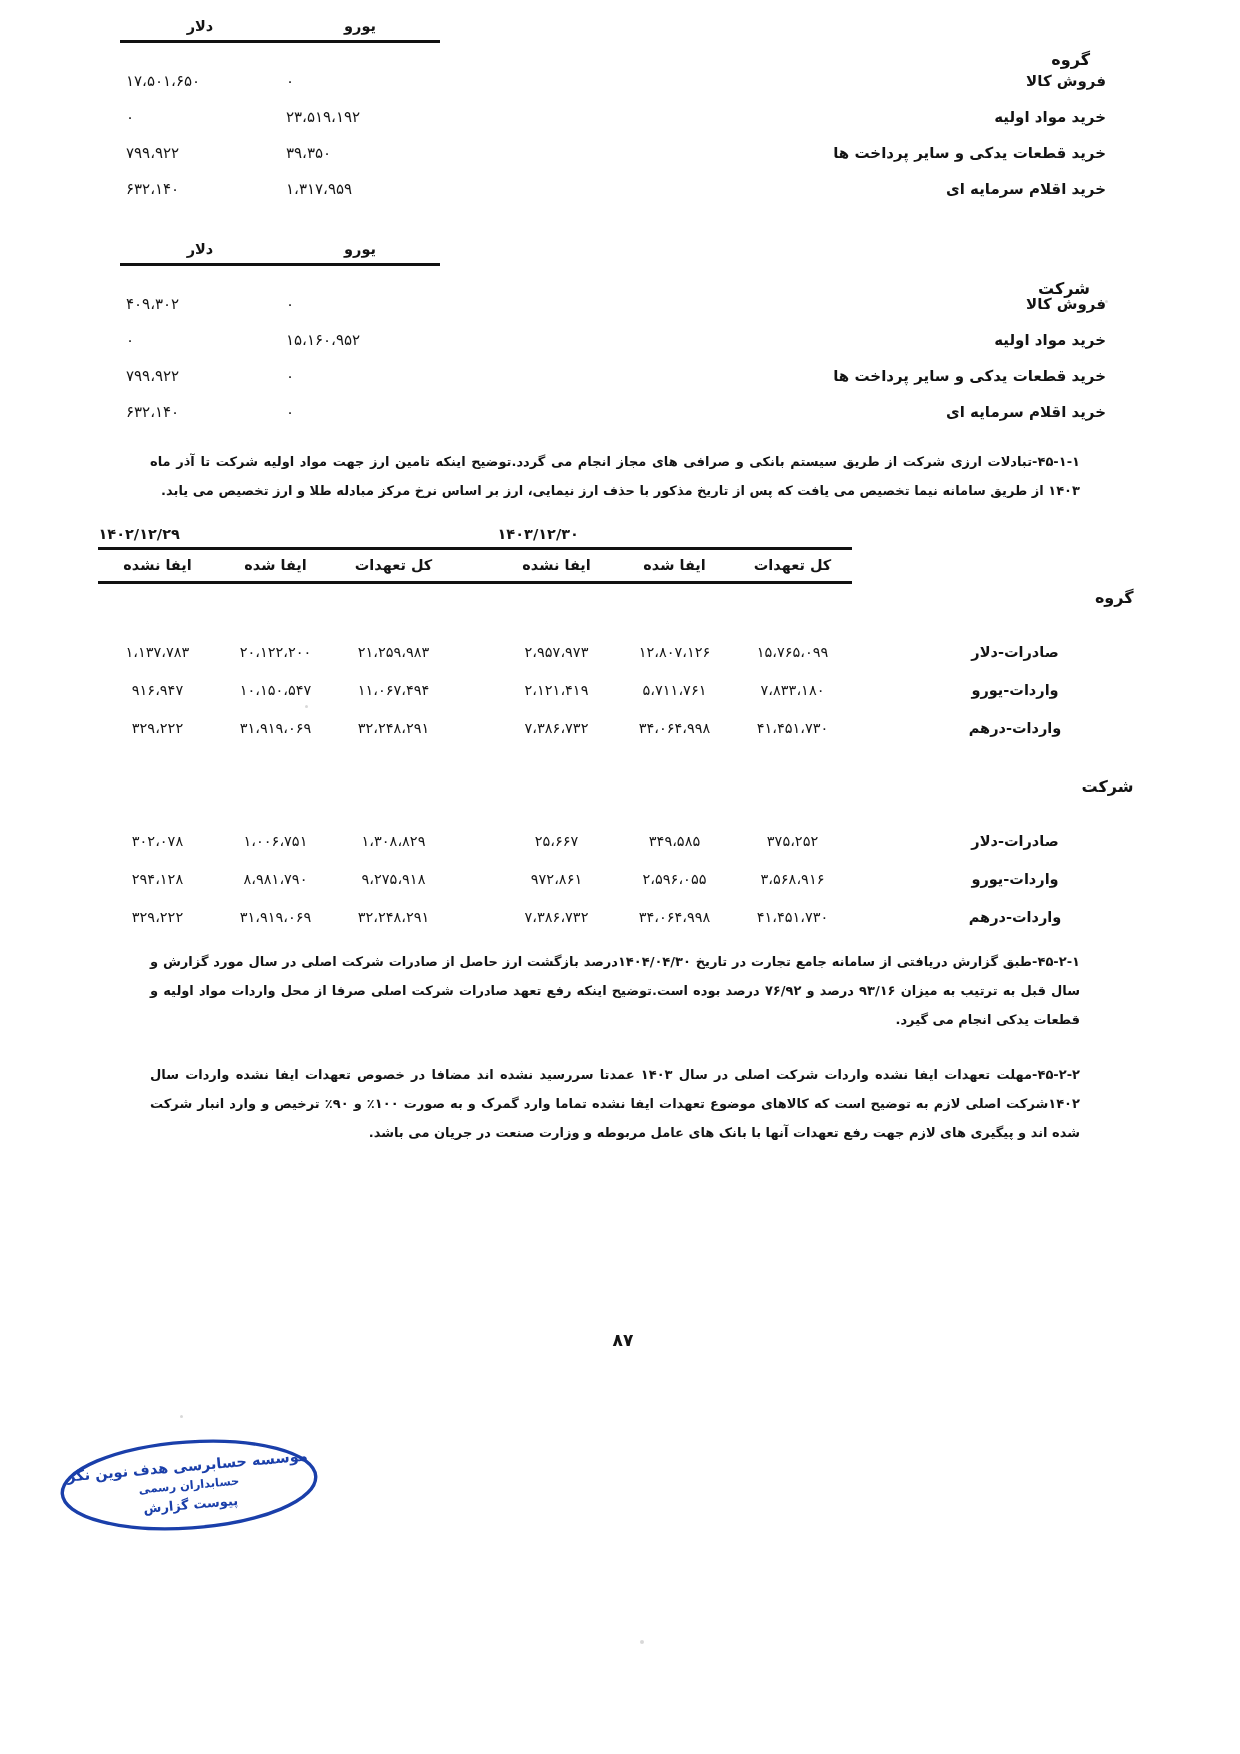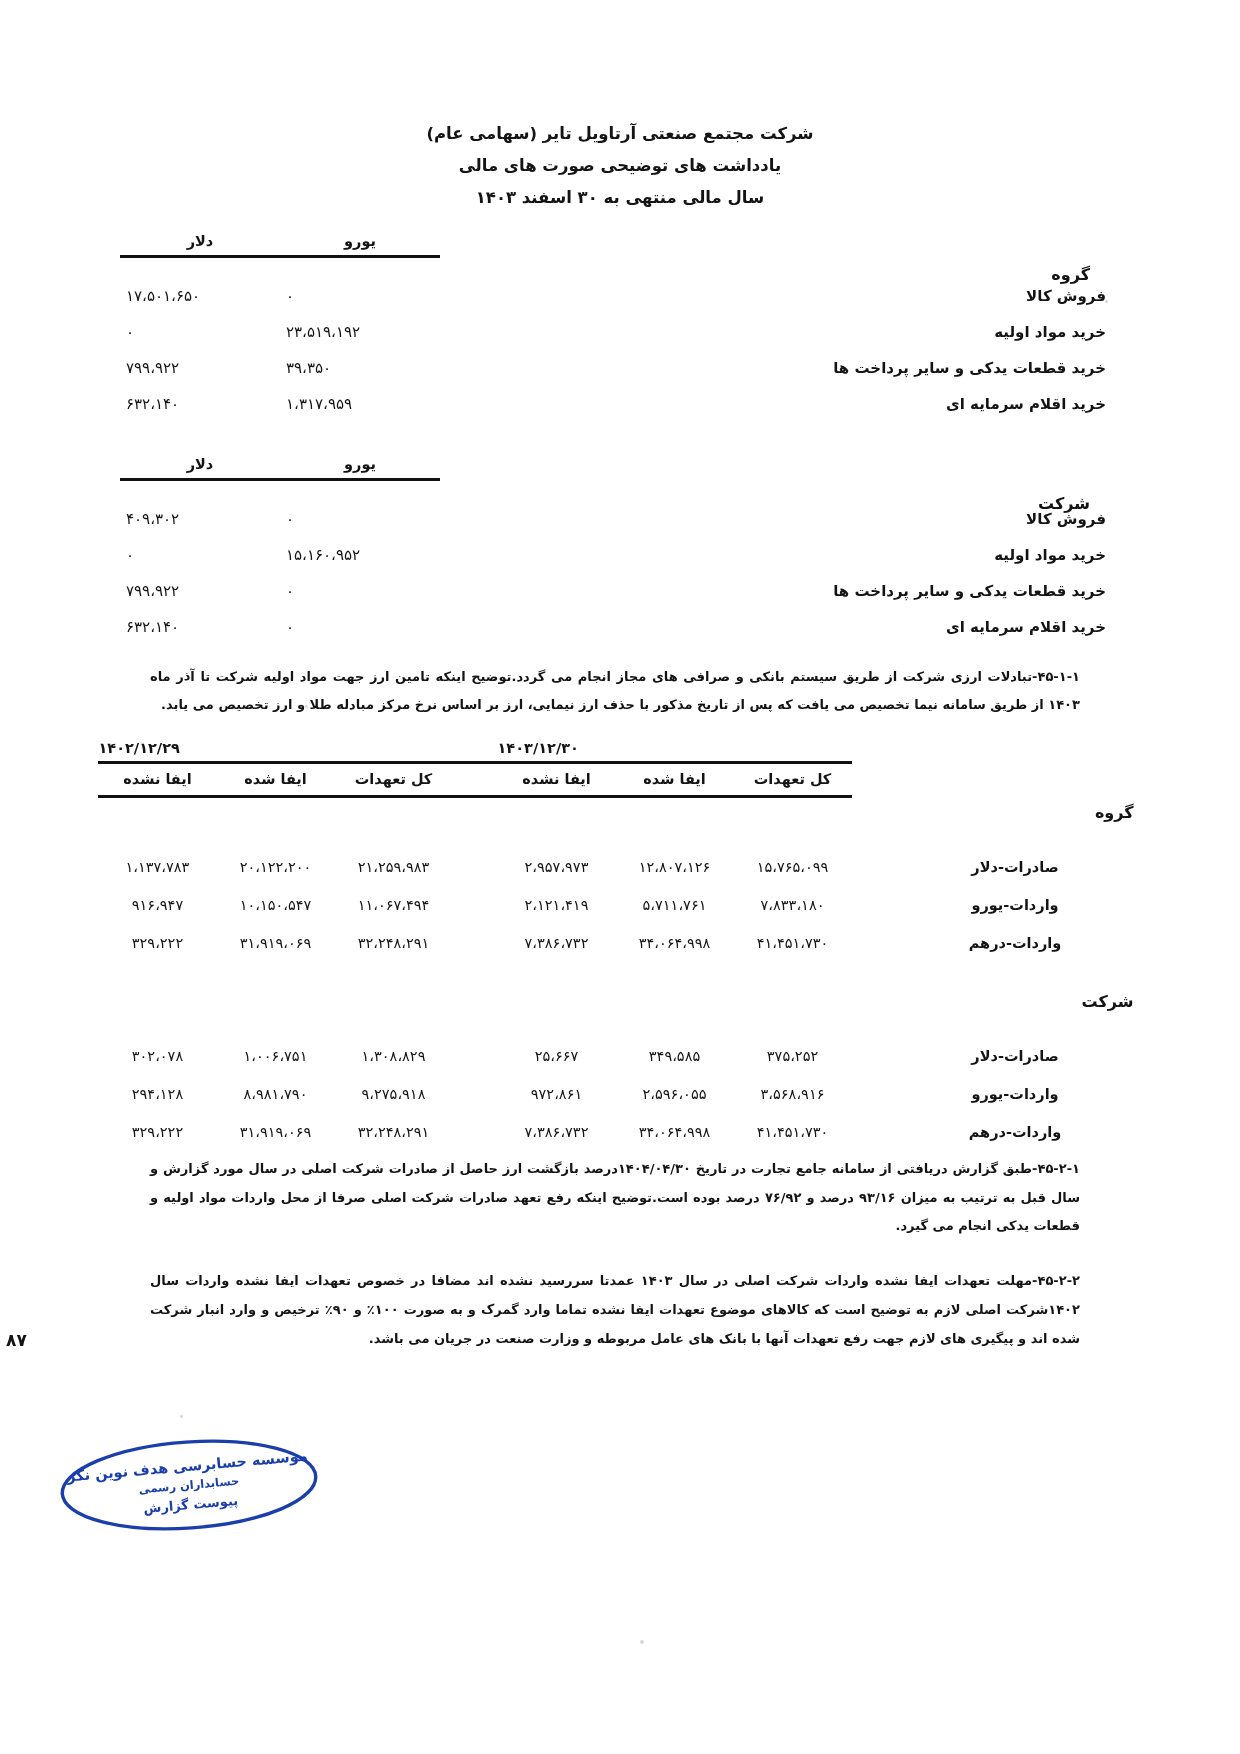--- a/index.html
+++ b/index.html
@@ -82,21 +82,21 @@
   .spacer-row td{height:20px;padding:0;}
   
   .para{
     margin:18px 160px 0 150px;
     font-size:13px;
     line-height:2.22;
     text-align:justify;
     text-align-last:right;
     font-weight:bold;
   }
-  .para.tight{margin-top:4px;}
+  .para.tight{margin-top:12px;}
   
   .com-wrap{margin-top:18px;}
   .com-table{
     width:1000px;
     margin:0 auto;
     border-collapse:collapse;
     table-layout:fixed;
     font-size:14.5px;
   }
   .com-table col.k-label{width:245px;}
@@ -142,21 +142,21 @@
     text-align:right;
     font-weight:bold;
     font-size:16px;
     padding:6px 8px 2px 0;
   }
   
   .page-no{
     position:absolute;
     left:6px;right:0;
     top:1330px;
-    text-align:left;
+    text-align:center;
     font-size:17px;
     font-weight:bold;
   }
   
   .stamp{
     position:absolute;
     left:58px;
     top:1437px;
     width:262px;
     height:96px;
@@ -177,25 +177,20 @@
   .stamp .st-text span:nth-child(1){font-size:14.5px;}
   .stamp .st-text span:nth-child(2){font-size:11.5px;}
   .stamp .st-text span:nth-child(3){font-size:13px;}
   .speck{position:absolute;background:#d8d8d8;border-radius:50%;}
 </style>
 </head>
 <body>
 
 <div class="page">
 
-  <div class="doc-header">
-    <div>شرکت مجتمع صنعتی آرتاویل تایر  (سهامی عام)</div>
-    <div>یادداشت های توضیحی صورت های مالی</div>
-    <div>سال مالی منتهی به ۳۰ اسفند ۱۴۰۳</div>
-  </div>
 
 
   <div class="cur-block" style="position:relative;">
     <div class="grp-title" style="top:36px;right:150px;">گروه</div>
     <table class="cur-table">
       <colgroup>
           <col class="c-label">
           <col class="c-pad">
           <col class="c-num">
           <col class="c-num">

